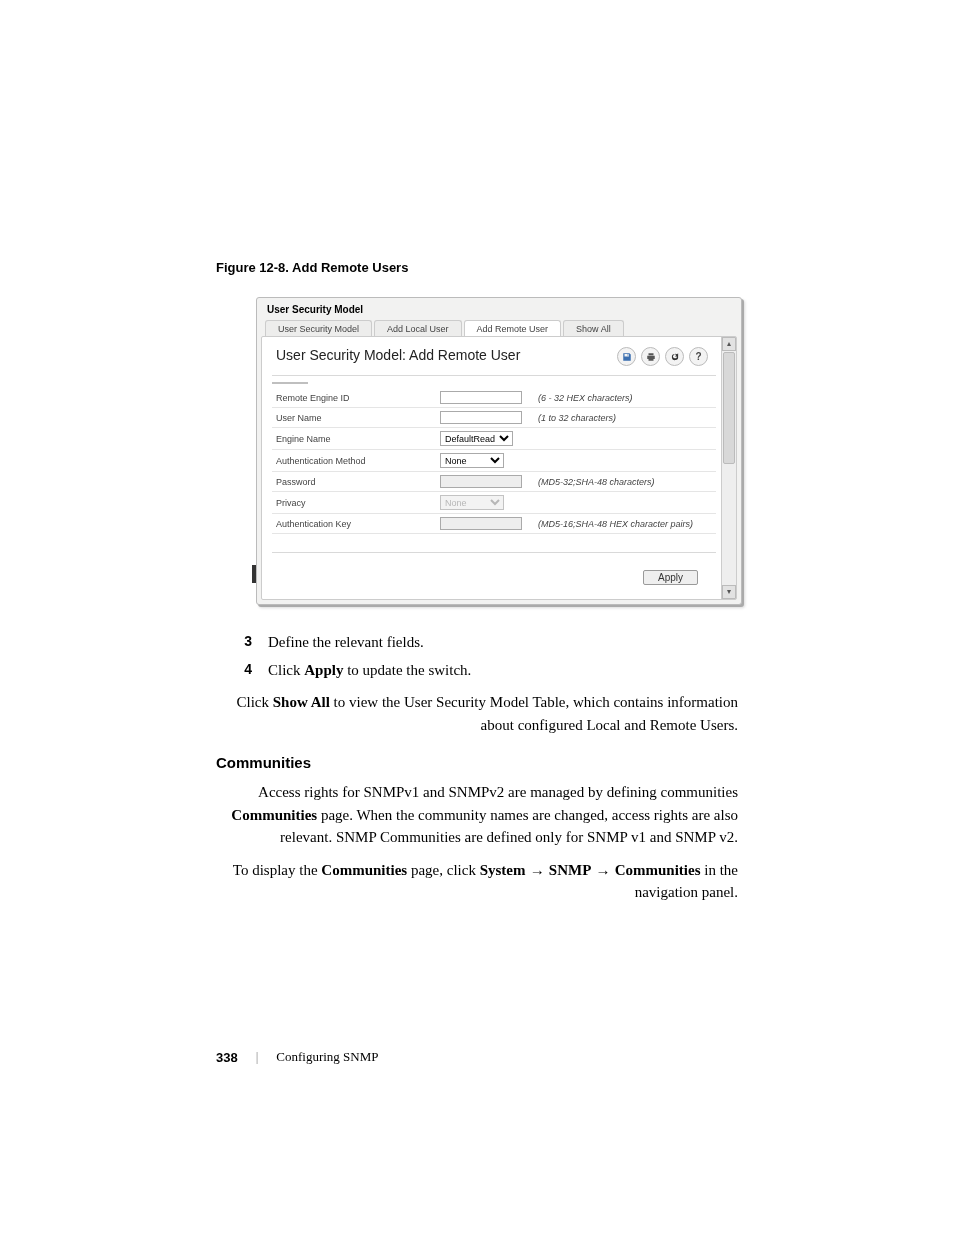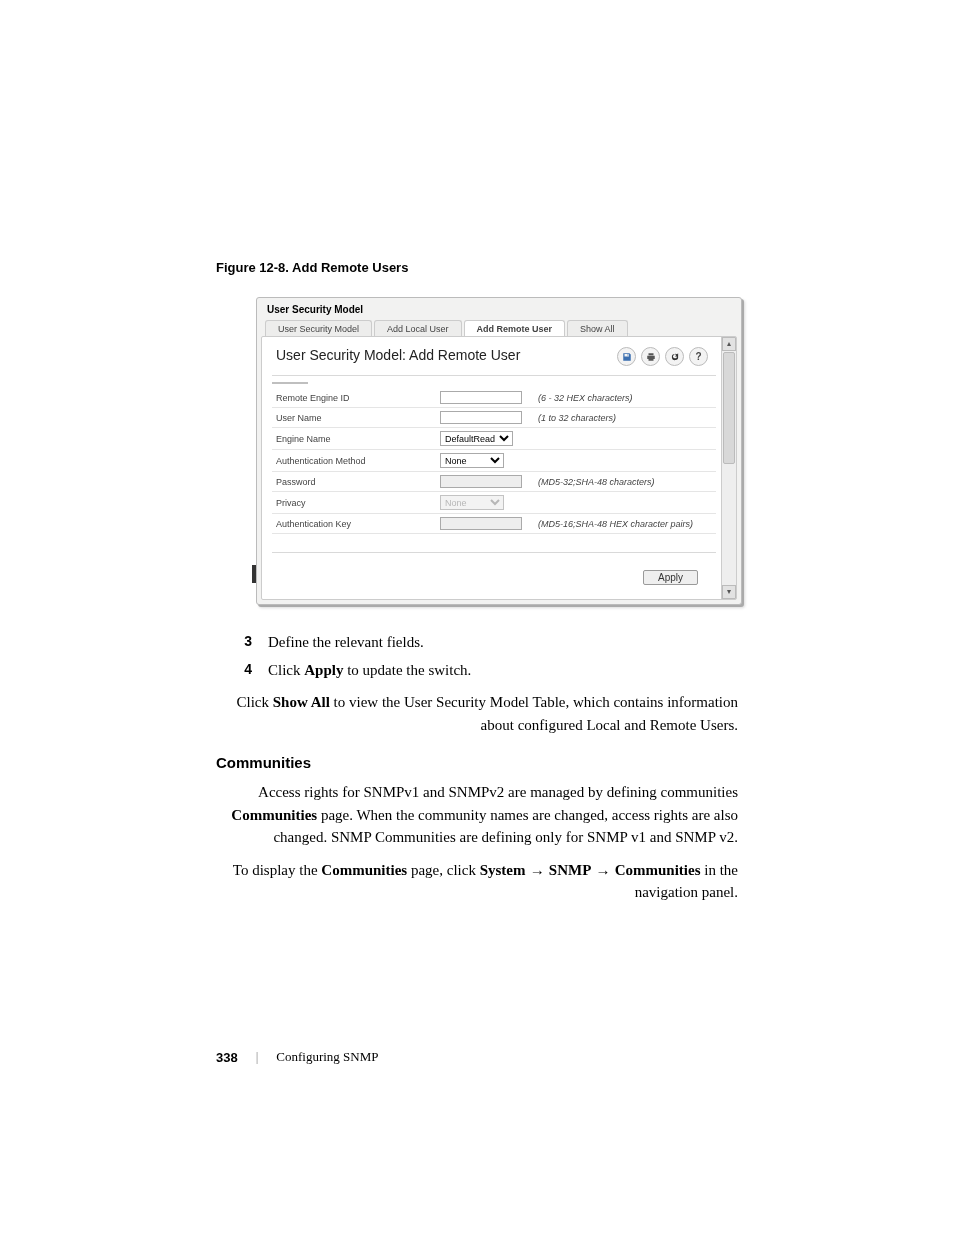--- a/index.html
+++ b/index.html
@@ -63,21 +63,21 @@
     padding: 3px 12px;
     font-size: 9px;
     color: #434343;
     background: #ededec;
     border: 1px solid #ccc;
     border-bottom: none;
     border-radius: 3px 3px 0 0;
     margin-right: 2px;
   }
   .tab.active {
-    font-weight: bold;
+    font-weight: normal;
     background: #fff;
   }
   .pane {
     position: absolute;
     left: 4px; right: 4px; top: 38px; bottom: 4px;
     background: #fff;
     border: 1px solid #ccc;
     border-radius: 2px;
     overflow: hidden;
   }
@@ -368,21 +368,21 @@
     </div>
   </div>
 
   <p class="para">
     <span>Click </span><span class="bold">Show All</span><span> to view the User Security Model Table, which contains information about configured Local and Remote Users.</span>
   </p>
 
   <div class="h2">Communities</div>
 
   <p class="para">
-    <span>Access rights for SNMPv1 and SNMPv2 are managed by defining communities </span><span class="bold">Communities</span><span> page. When the community names are changed, access rights are also changed. SNMP Communities are defining only for SNMP v1 and SNMP v2.</span>
+    <span>Access rights for SNMPv1 and SNMPv2 are managed by defining communities </span><span class="bold">Communities</span><span> page. When the community names are changed, access rights are also relevant. SNMP Communities are defined only for SNMP v1 and SNMP v2.</span>
   </p>
 
   <p class="para">
     <span>To display the </span><span class="bold">Communities</span><span> page, click </span><span class="bold">System</span><span class="arrow"> → </span><span class="bold">SNMP</span><span class="arrow"> → </span><span class="bold">Communities</span><span> in the navigation panel.</span>
   </p>
 
   <div class="footer">
     <span class="pn">338</span>
     <span class="sep">|</span>
     <span class="chap">Configuring SNMP</span>

